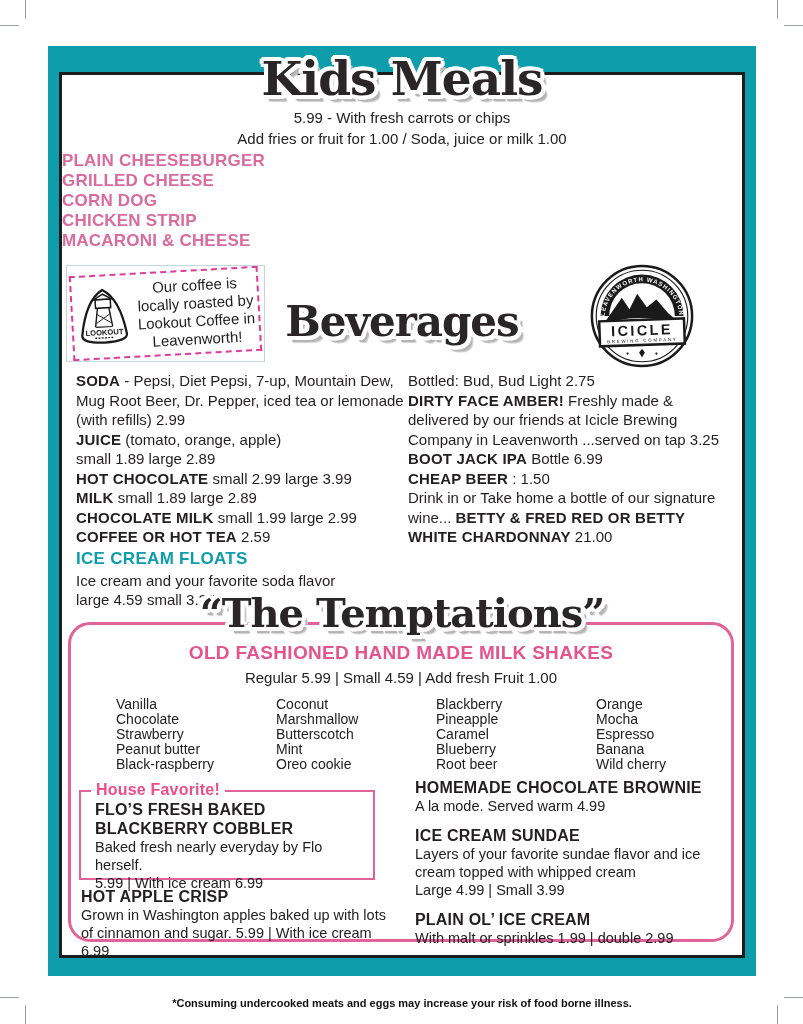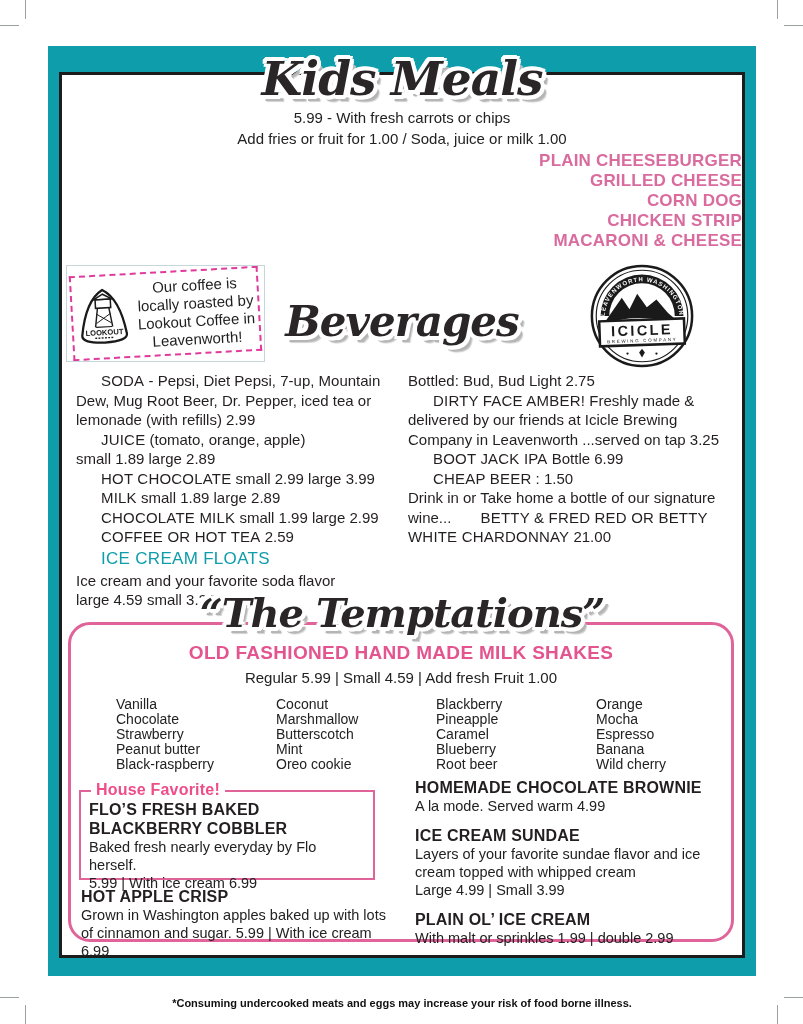--- a/index.html
+++ b/index.html
@@ -18,61 +18,61 @@
   .crop{position:absolute;background:#9aa0a0;}
   .crop.h{height:1px;width:19px;}
   .crop.v{width:1px;height:19px;}
 
   .teal-frame{position:absolute;left:48px;top:46px;width:708px;height:930px;background:var(--teal);}
   .paper{position:absolute;left:11px;top:26px;width:686px;height:886px;background:#fff;border:3px solid #1c1c1c;}
   .content{position:absolute;left:0;top:0;width:680px;height:880px;}
 
   
   .script{
-    font-family:"DejaVu Serif",serif;font-style:italic;font-weight:bold;color:#2a2627;
+    font-family:"DejaVu Serif",serif;font-weight:bold;color:#2a2627;
     text-shadow:
       -3px -3px 0 #fff,3px -3px 0 #fff,-3px 3px 0 #fff,3px 3px 0 #fff,
       -4px 0 0 #fff,4px 0 0 #fff,0 -4px 0 #fff,0 4px 0 #fff,
       -2px -4px 0 #fff,2px 4px 0 #fff,4px 2px 0 #fff,-4px -2px 0 #fff,
       5px 6px 0 #b5b5b5,6px 7px 1px #d2d2d2;
     letter-spacing:-1px;white-space:nowrap;
   }
   .kids-heading{position:absolute;top:-24px;left:0;width:100%;text-align:center;font-size:47px;z-index:6;}
   .bev-heading{position:absolute;top:222px;left:0;width:100%;text-align:center;font-size:42px;z-index:4;}
   .tempt-heading{position:absolute;top:514px;left:0;width:100%;text-align:center;font-size:40px;z-index:4;}
 
   .kids-sub{position:absolute;top:32px;left:0;width:100%;text-align:center;font-size:15px;line-height:21px;color:#222;}
-  .kids-items{position:absolute;top:76px;left:0;width:100%;text-align:right;}
+  .kids-items{position:absolute;top:76px;left:0;width:100%;text-align:left;}
   .kids-item{font-size:17px;line-height:20px;font-weight:bold;color:var(--pink-item);letter-spacing:.2px;}
 
   
   .coffee-box{position:absolute;left:4px;top:190px;width:199px;height:97px;border:1px solid #c7d6da;background:#fff;overflow:hidden;}
   .coffee-inner{position:absolute;left:4px;top:5px;right:4px;bottom:5px;border:2px dashed var(--magenta);
     transform:rotate(-3.2deg);display:flex;align-items:center;justify-content:center;gap:4px;padding:2px;}
   .coffee-text{width:122px;font-size:15px;line-height:18px;text-align:center;color:#1f1f1f;}
 
   
   .icicle{position:absolute;left:527px;top:188px;width:106px;height:106px;}
 
   
   .bev-col{position:absolute;top:296px;font-size:15px;line-height:19.5px;}
   .bev-col.left{left:14px;width:332px;}
   .bev-col.right{left:346px;width:330px;}
-  .bev-line .b{font-weight:normal;letter-spacing:.2px;margin-left:25px;}
+  .bev-line .b{font-weight:bold;letter-spacing:.2px;}
   .bev-line .teal{color:var(--teal);}
   .bev-line .bev-header{font-size:17px;line-height:24px;letter-spacing:.3px;}
 
   
   .tempt-box{position:absolute;left:6px;top:547px;width:666px;height:320px;border:3px solid var(--pink-border);border-radius:22px;background:#fff;}
   .shakes-title{position:absolute;top:17px;left:0;width:100%;text-align:center;font-size:19px;font-weight:bold;color:var(--pink-strong);letter-spacing:.3px;}
   .shakes-pricing{position:absolute;top:44px;left:0;width:100%;text-align:center;font-size:15px;color:#222;}
   .flavors{position:absolute;top:72px;left:45px;display:grid;grid-template-columns:160px 160px 160px 140px;}
   .flavor-item{font-size:14px;line-height:15px;color:#222;}
 
-  .house-box{position:absolute;left:8px;top:165px;width:296px;height:90px;border:2px solid var(--pink-border);background:#fff;}
+  .house-box{position:absolute;left:8px;top:165px;width:296px;height:90px;border:2px solid var(--pink-border);background:#fff;padding-left:6px;}
   .house-label{position:absolute;top:-11px;left:10px;background:#fff;padding:0 5px;font-size:16px;font-weight:bold;color:#ee4d89;letter-spacing:.2px;}
   .house-body{padding:8px 8px 0 8px;}
   .dessert-name{font-size:16px;line-height:19px;font-weight:bold;letter-spacing:.2px;color:var(--ink);}
   .dessert-desc{font-size:14.5px;line-height:18px;color:#222;}
 
   .hot-apple{position:absolute;left:10px;top:262px;width:320px;}
   .dessert-col{position:absolute;left:344px;top:153px;width:316px;}
   .dessert-block{margin-bottom:11px;}
 
   .disclaimer{position:absolute;top:922px;left:0;width:100%;text-align:center;font-size:11px;font-weight:bold;color:#111;}

